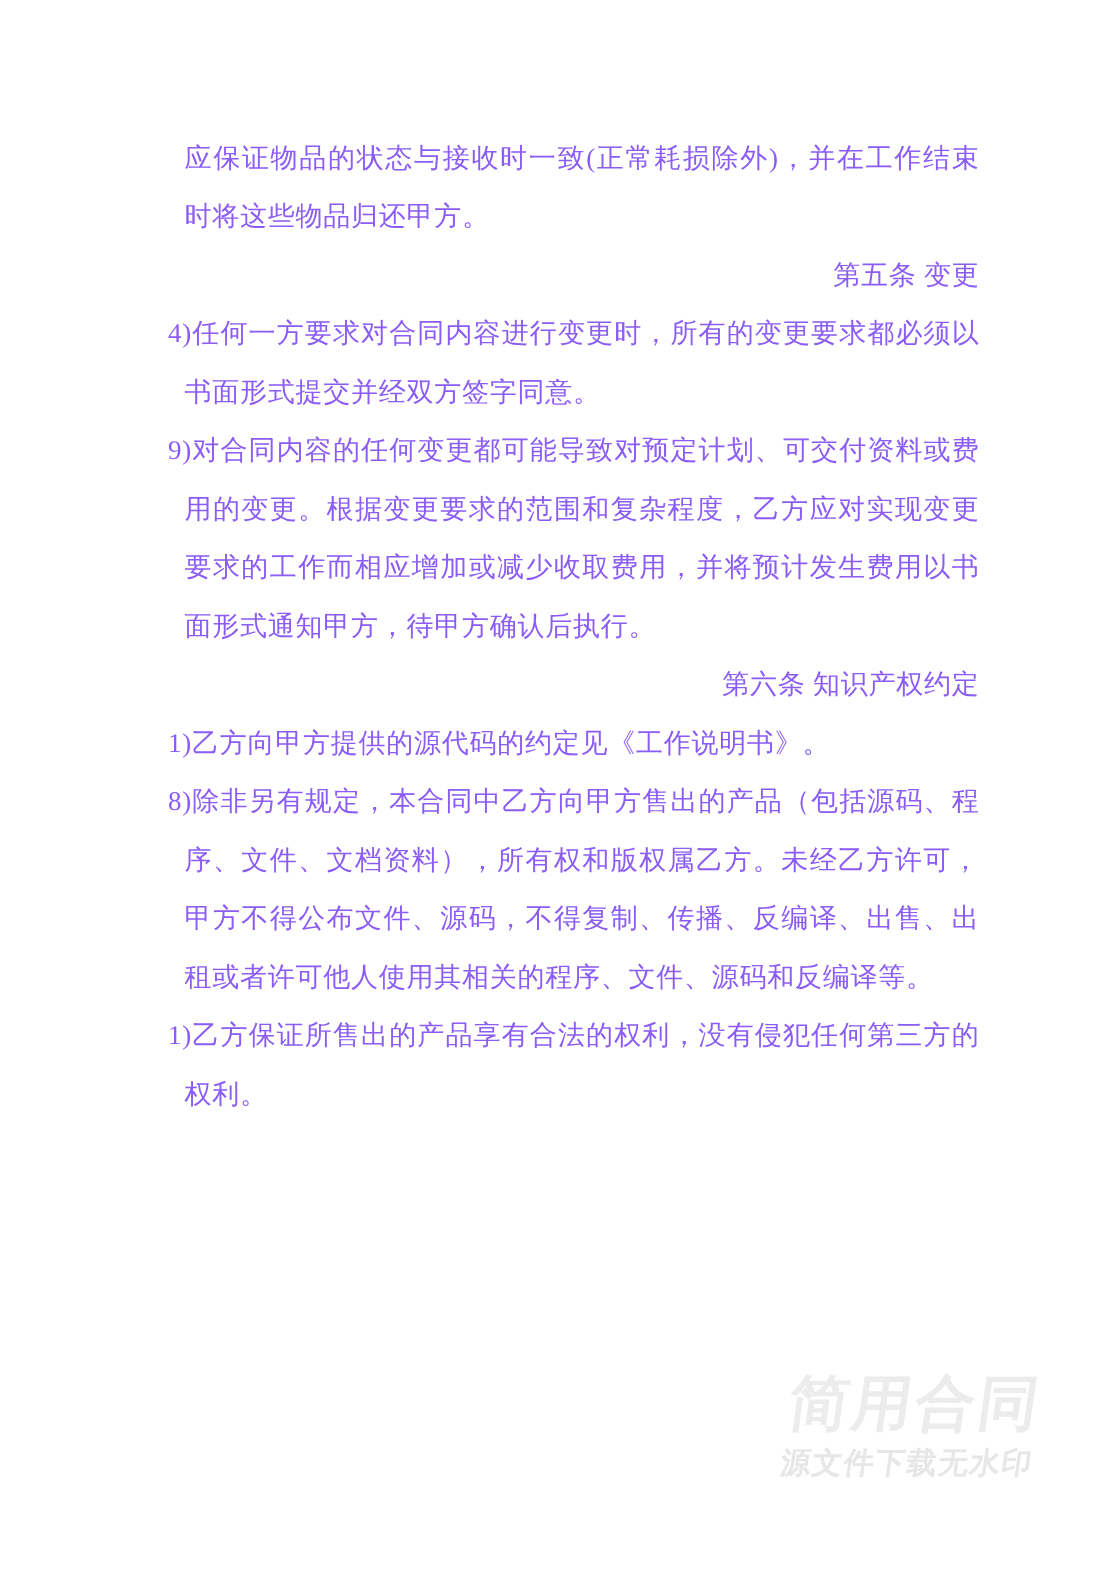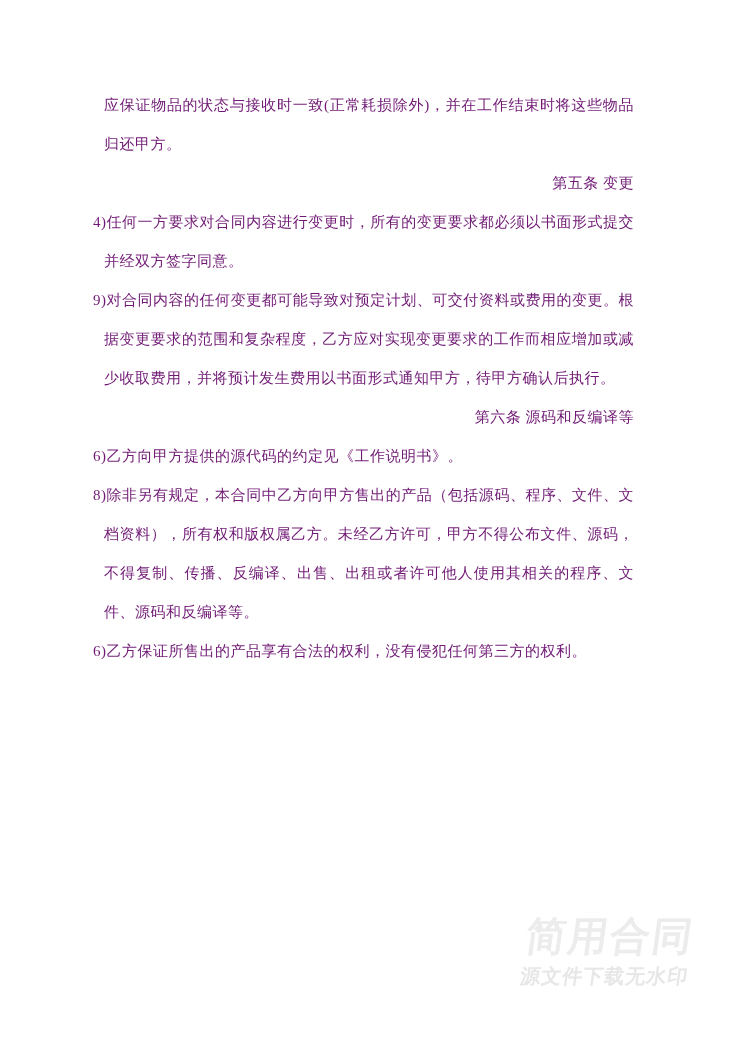--- a/index.html
+++ b/index.html
@@ -9,25 +9,25 @@
   body {
     width: 742px;
     height: 1049px;
     background: #ffffff;
     position: relative;
     overflow: hidden;
     font-family: "Liberation Serif", "DejaVu Serif", serif;
   }
   .doc {
     position: absolute;
-    left: 93px;
+    left: 112px;
     top: 86px;
     width: 541px;
-    color: #701a75;
-    font-size: 15px;
+    color: #8b5cf6;
+    font-size: 18px;
     line-height: 39px;
     text-align: justify;
     letter-spacing: 0.5px;
   }
   .para {
     margin: 0;
     padding-left: 11px;
     font-weight: 400;
   }
   .para.numbered {
@@ -63,22 +63,22 @@
   }
 </style>
 </head>
 <body>
 
 <div class="doc">
   <p class="para continuation">应保证物品的状态与接收时一致(正常耗损除外)，并在工作结束时将这些物品归还甲方。</p>
   <p class="para heading">第五条 变更</p>
   <p class="para numbered">4)任何一方要求对合同内容进行变更时，所有的变更要求都必须以书面形式提交并经双方签字同意。</p>
   <p class="para numbered">9)对合同内容的任何变更都可能导致对预定计划、可交付资料或费用的变更。根据变更要求的范围和复杂程度，乙方应对实现变更要求的工作而相应增加或减少收取费用，并将预计发生费用以书面形式通知甲方，待甲方确认后执行。</p>
-  <p class="para heading">第六条 源码和反编译等</p>
-  <p class="para numbered">6)乙方向甲方提供的源代码的约定见《工作说明书》。</p>
+  <p class="para heading">第六条 知识产权约定</p>
+  <p class="para numbered">1)乙方向甲方提供的源代码的约定见《工作说明书》。</p>
   <p class="para numbered">8)除非另有规定，本合同中乙方向甲方售出的产品（包括源码、程序、文件、文档资料），所有权和版权属乙方。未经乙方许可，甲方不得公布文件、源码，不得复制、传播、反编译、出售、出租或者许可他人使用其相关的程序、文件、源码和反编译等。</p>
-  <p class="para numbered">6)乙方保证所售出的产品享有合法的权利，没有侵犯任何第三方的权利。</p>
+  <p class="para numbered">1)乙方保证所售出的产品享有合法的权利，没有侵犯任何第三方的权利。</p>
 </div>
 
 <div class="watermark">
   <div class="wm-title">简用合同</div>
   <div class="wm-sub">源文件下载无水印</div>
 </div>
 
 </body></html>

